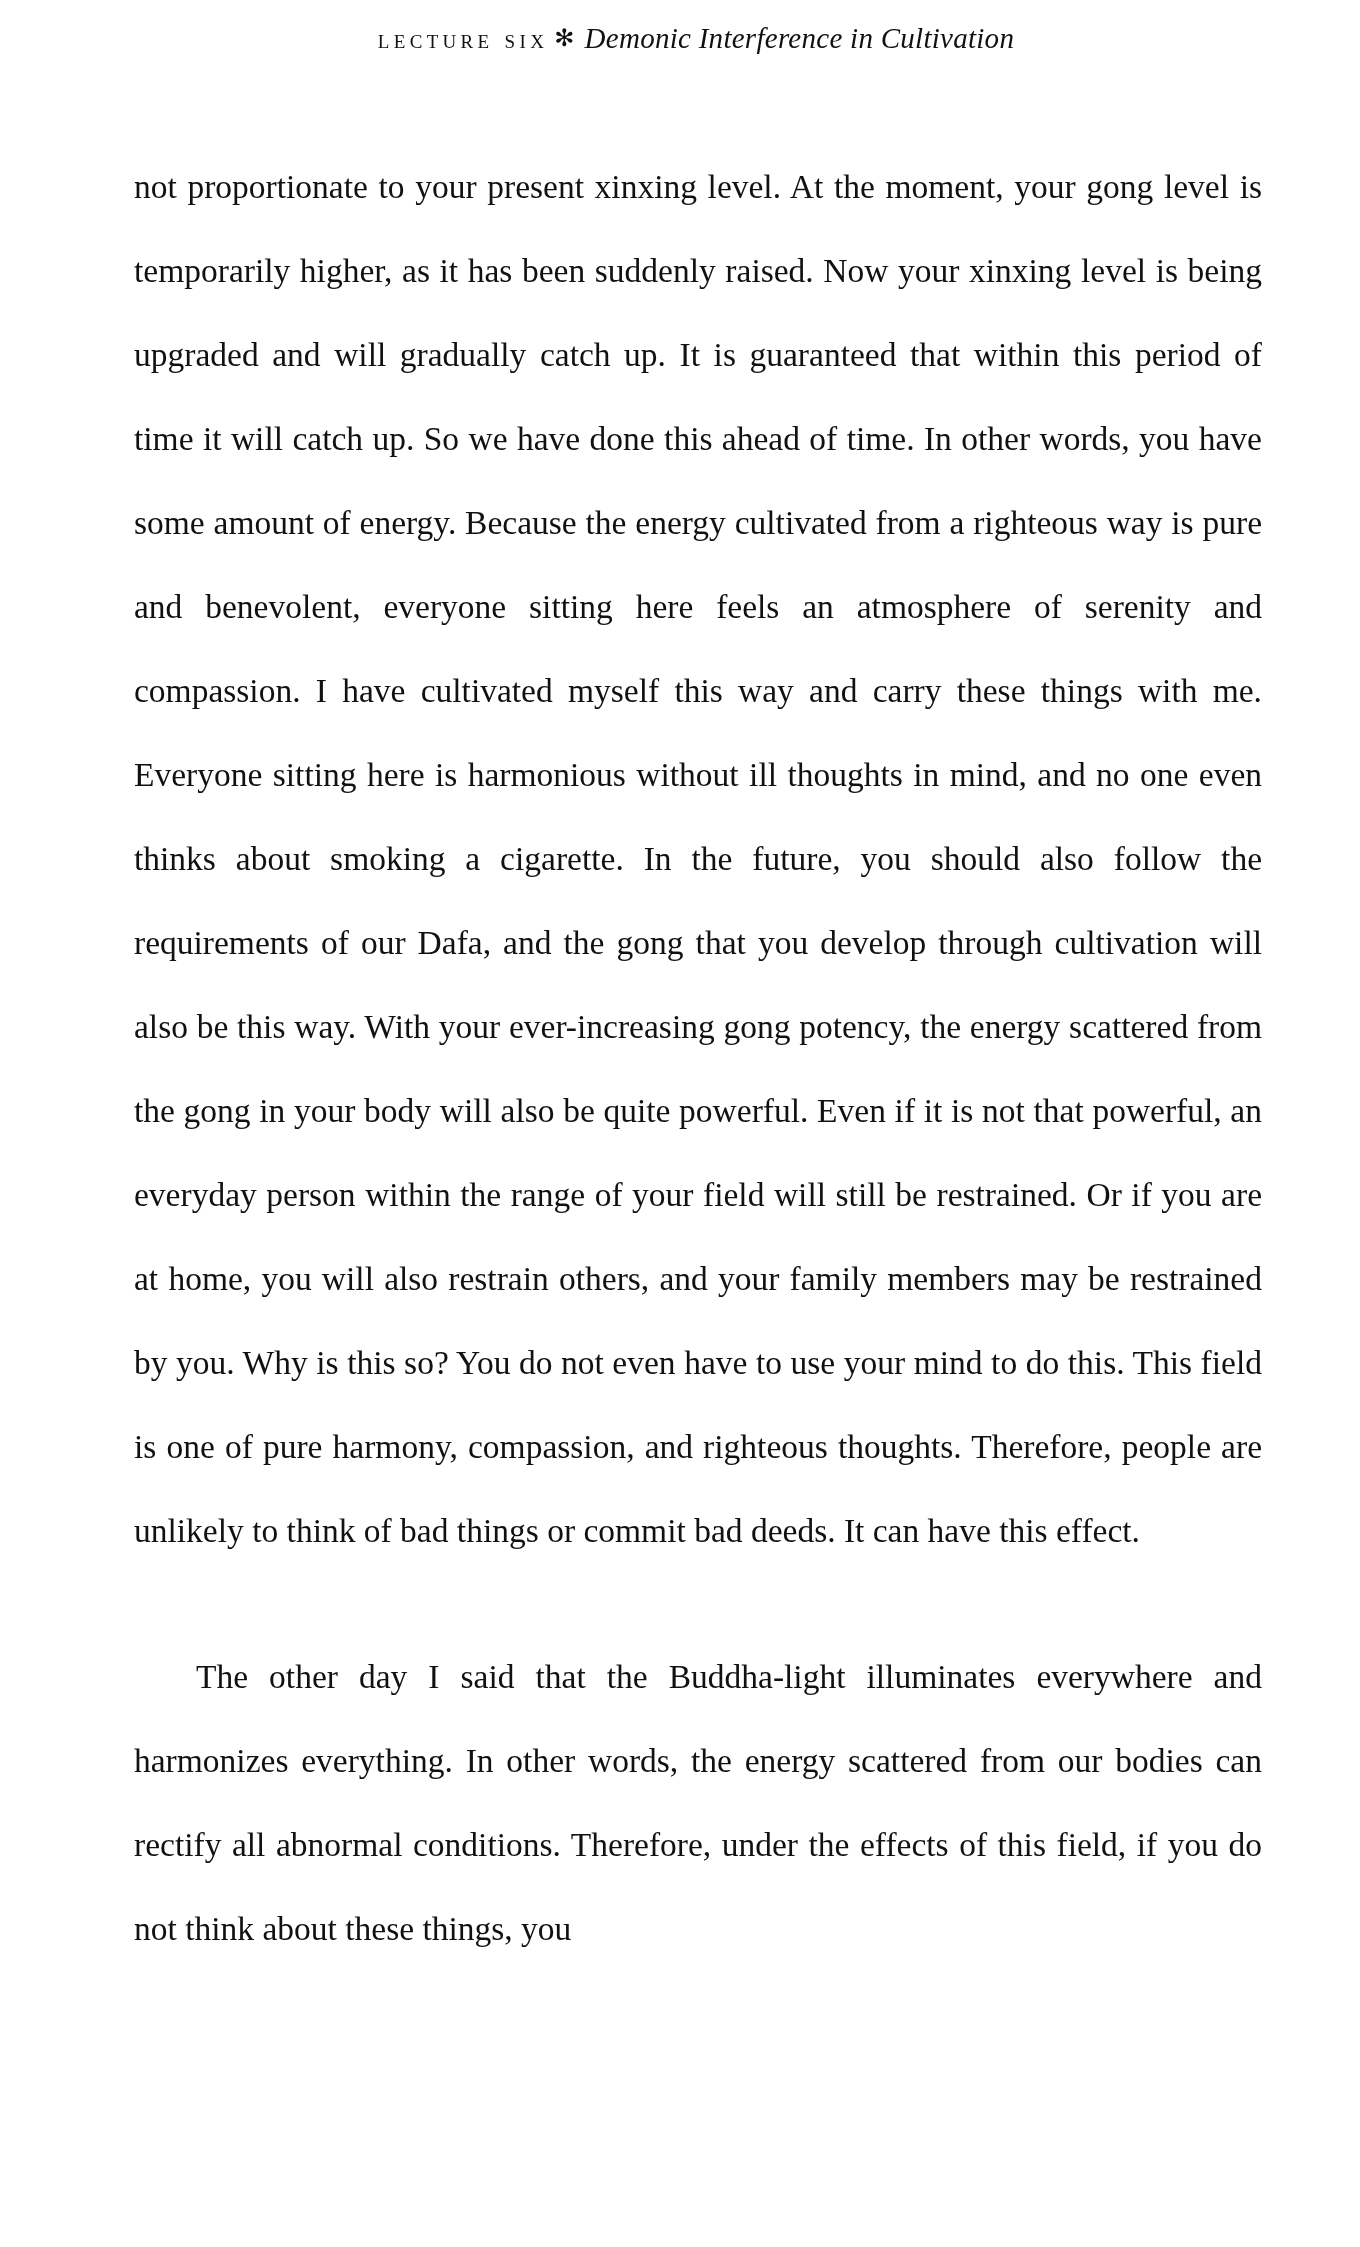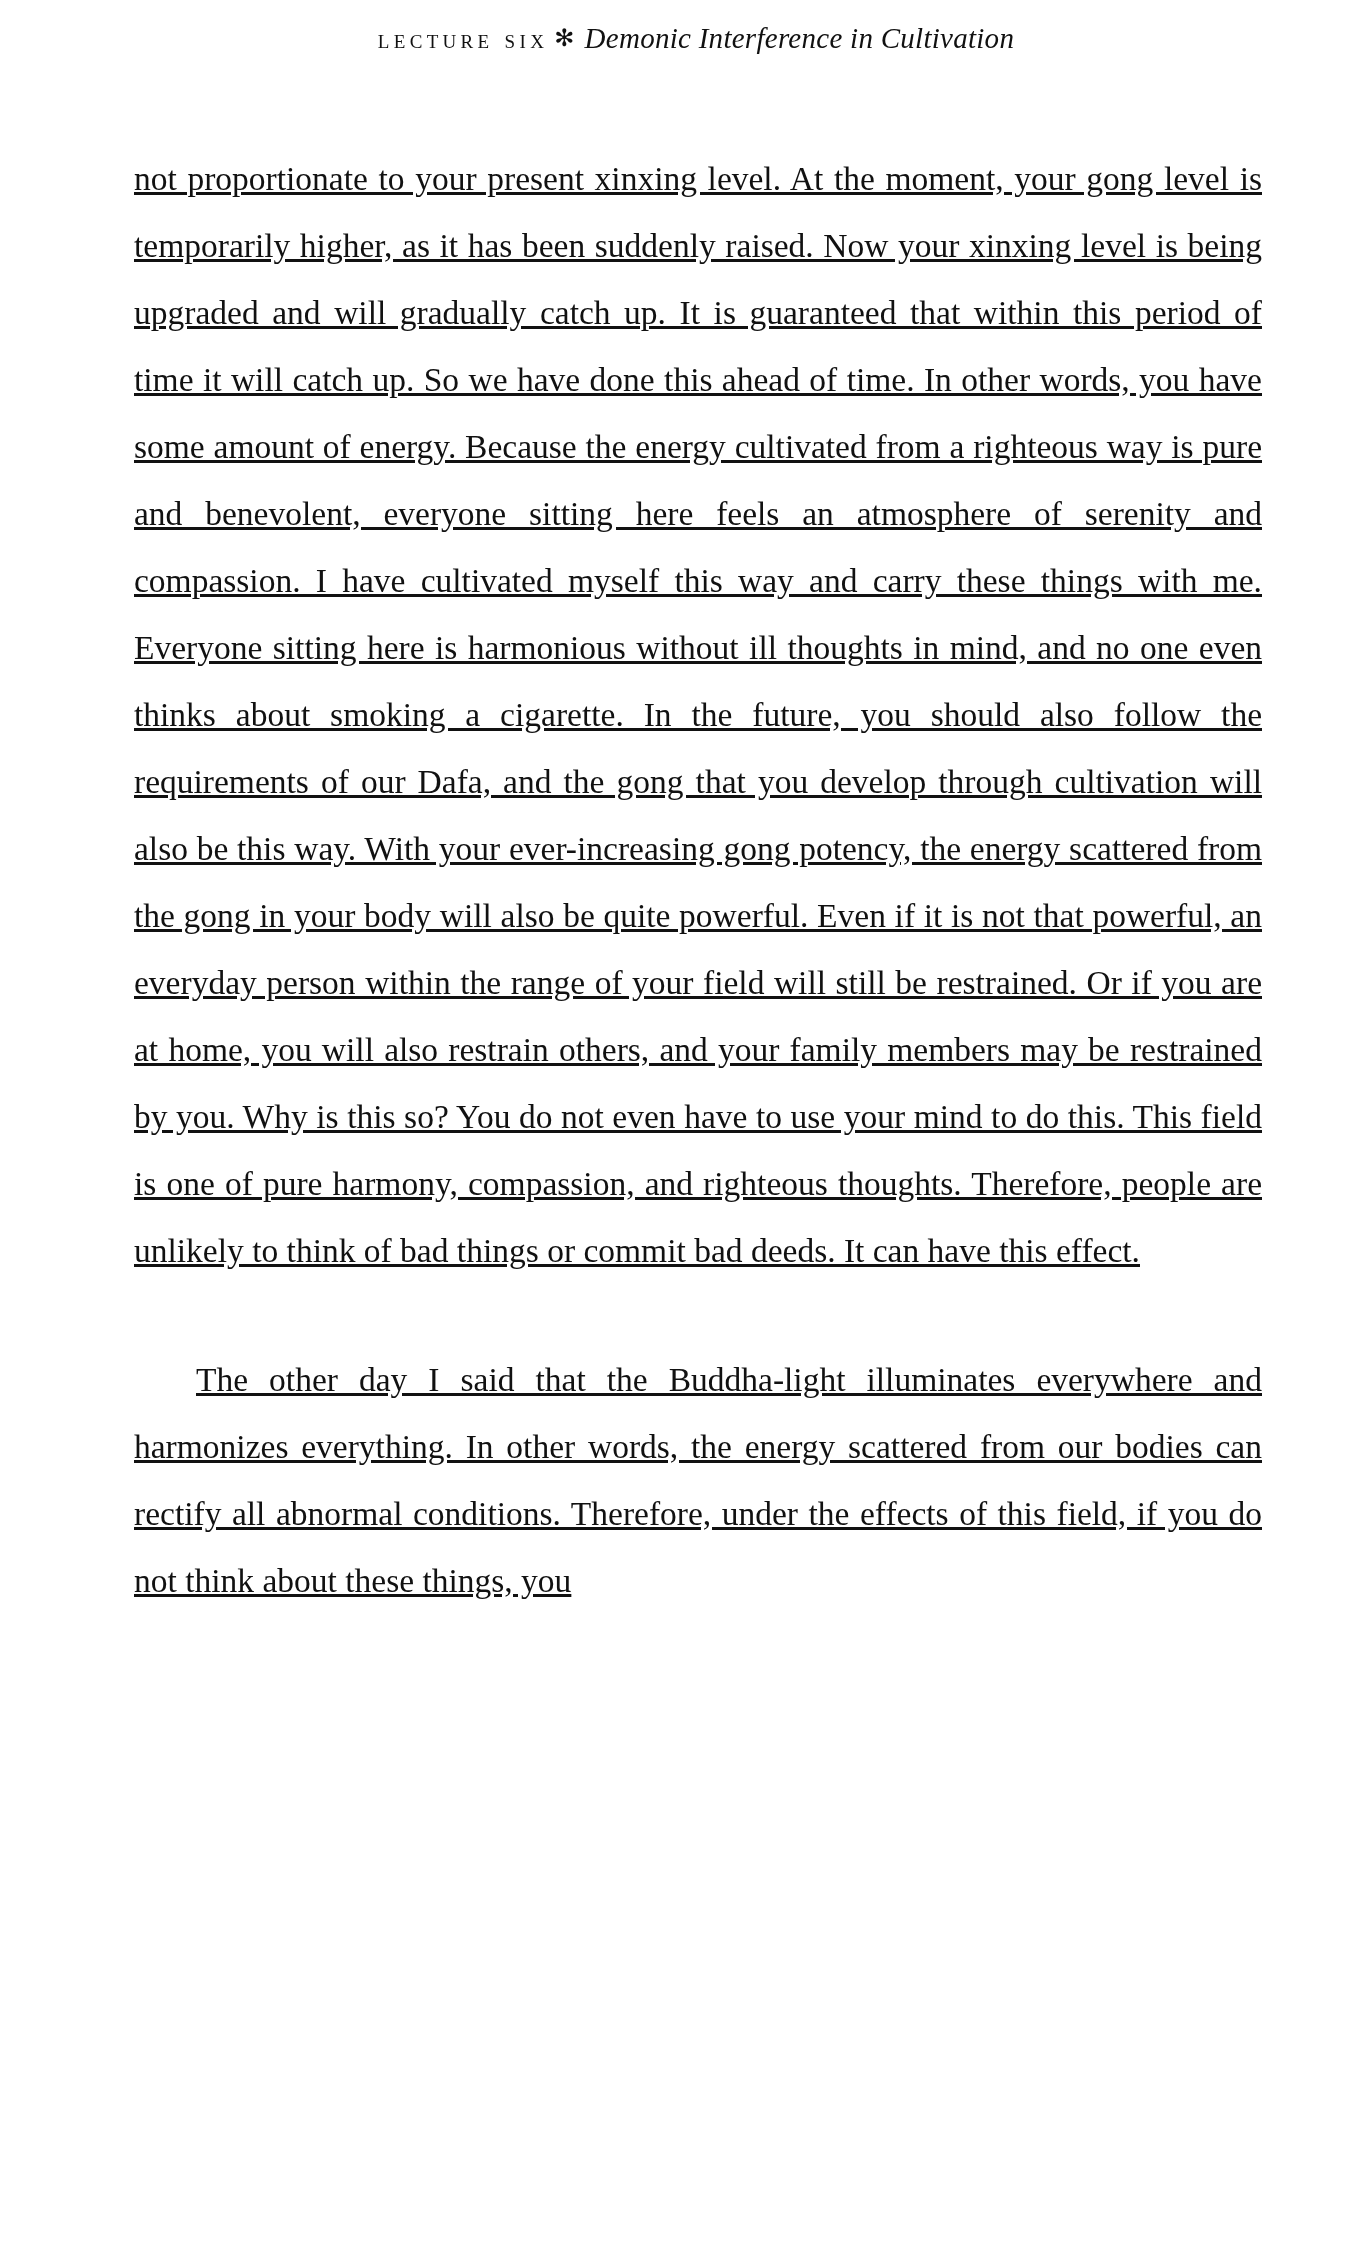--- a/index.html
+++ b/index.html
@@ -51,25 +51,24 @@
   }
   .body-col {
     position: absolute;
     top: 145px;
     left: 118px;
     width: 1128px;
   }
   p.para {
     margin: 0;
     font-size: 33.5px;
-    line-height: 67px;
+    line-height: 84px;
     text-align: justify;
     text-justify: inter-word;
     hyphens: none;
-    text-decoration: underline;
   }
   p.para.first {
     text-indent: 0;
   }
   p.para.indent {
     text-indent: 62px;
     margin-top: 62px;
   }
   .folio {
     position: absolute;

